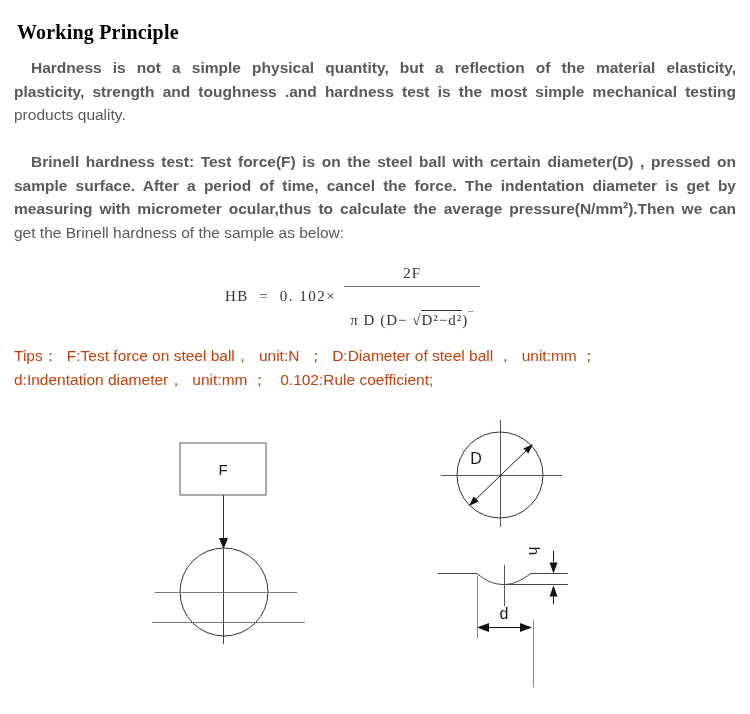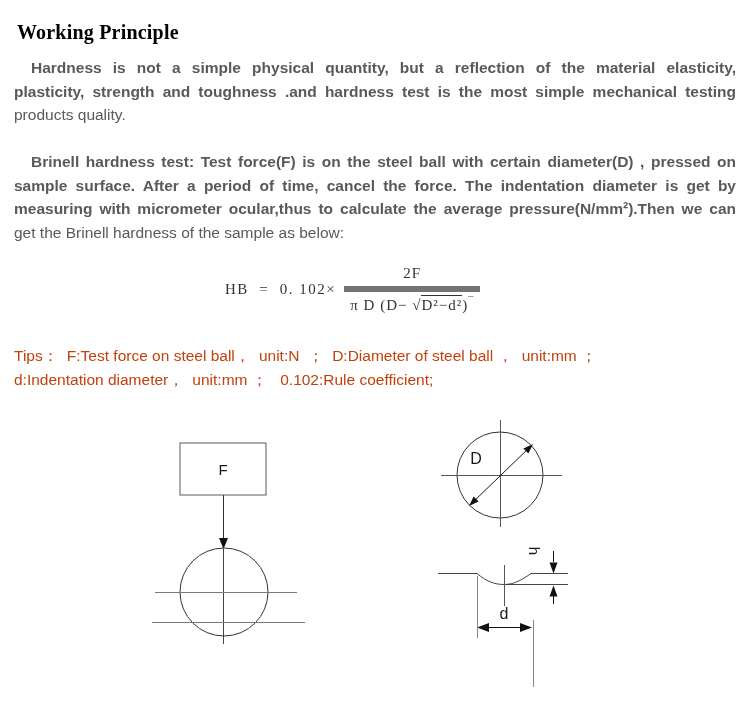--- a/index.html
+++ b/index.html
@@ -19,22 +19,22 @@
   #para1{top:56px;}
   #para2{top:150px;}
   .tips{position:absolute;left:14px;top:344px;color:#c2410c;font-size:15.5px;}
   .tips div{white-space:pre;line-height:23.5px;height:23.5px;}
   .formula{
     position:absolute;left:225px;top:264px;display:flex;align-items:center;
     font-family:Liberation Serif, serif;font-size:15px;color:#333;
   }
   .f-lhs{white-space:pre;letter-spacing:1.5px;margin-right:8px;}
   .fraction{display:inline-block;text-align:center;}
-  .frac-num{display:block;border-bottom:6px solid #737373;padding:1px 10px 4px;letter-spacing:1px;}
-  .frac-den{display:block;padding:3px 6px 0;white-space:pre;letter-spacing:1px;}
+  .frac-num{display:block;border-bottom:1px solid #737373;padding:1px 10px 4px;letter-spacing:1px;}
+  .frac-den{display:block;padding:3px 6px 0;white-space:pre;letter-spacing:1px;margin-top:20px;}
   .radicand{border-top:1px solid #333;padding-top:1px;}
   .tick{font-size:10px;vertical-align:6px;}
   .diagram-layer{position:absolute;left:0;top:410px;width:750px;height:304px;}
   svg text{font-family:"Liberation Sans",sans-serif;fill:#1a1a1a;}
 </style>
 </head>
 <body>
 
 <h1 class="page-title">Working Principle</h1>
 

